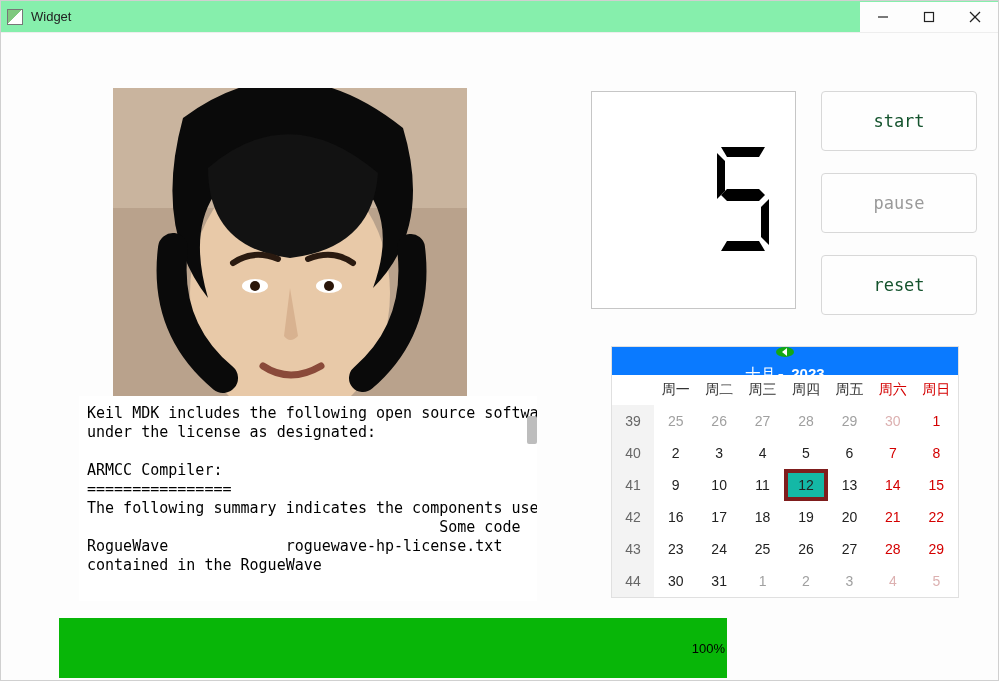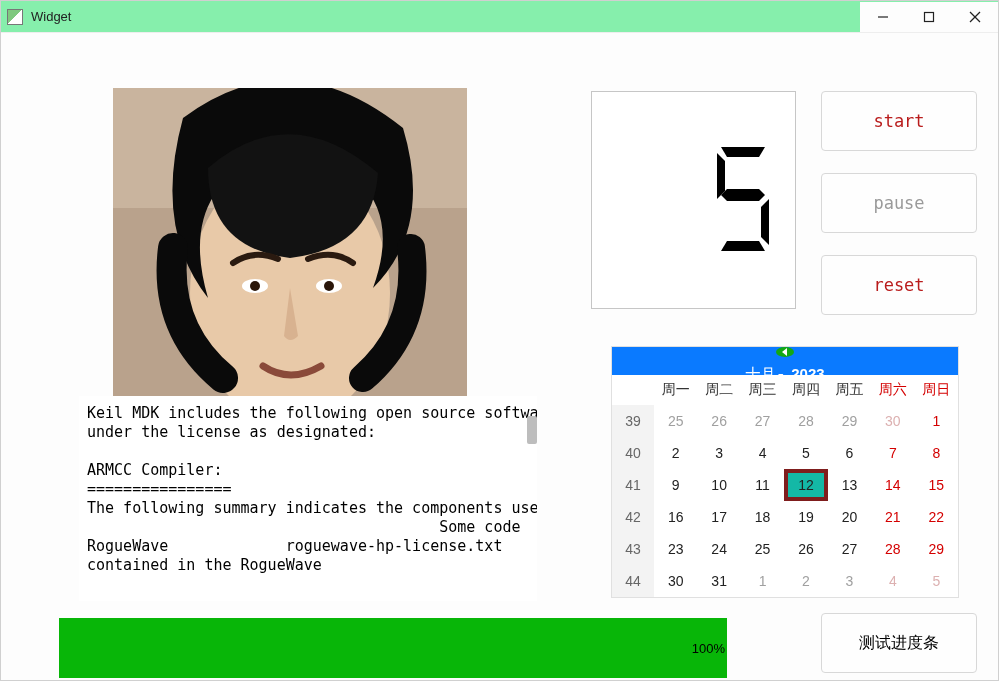--- a/index.html
+++ b/index.html
@@ -94,21 +94,21 @@
       left: 820px; top: 58px;
       width: 156px;
       display: flex; flex-direction: column; gap: 22px;
     }
     .qbtn {
       height: 60px;
       border: 1px solid #d8d8d8;
       background: #fefefe;
       font-family: "SimSun","NSimSun",monospace;
       font-size: 17px;
-      color: #b91c1c;
+      color: #14532d;
       display: flex; align-items: center; justify-content: center;
       border-radius: 4px;
     }
     .qbtn.disabled { color: #9a9a9a; }
     .calendar {
       position: absolute;
       left: 610px; top: 313px;
       width: 348px;
       border: 1px solid #e0e0e0;
       font-size: 14px;
@@ -354,16 +354,15 @@
           <div class="cal-cell other">3</div>
           <div class="cal-cell other wend">4</div>
           <div class="cal-cell other wend">5</div>
         </div>
     </div>
 
     <div class="progress">
       <div class="inner-label">100%</div>
     </div>
 
-    <div class="test-btn">测试进度条</div>
 
   </div>
 </div>
 
 </body></html>

